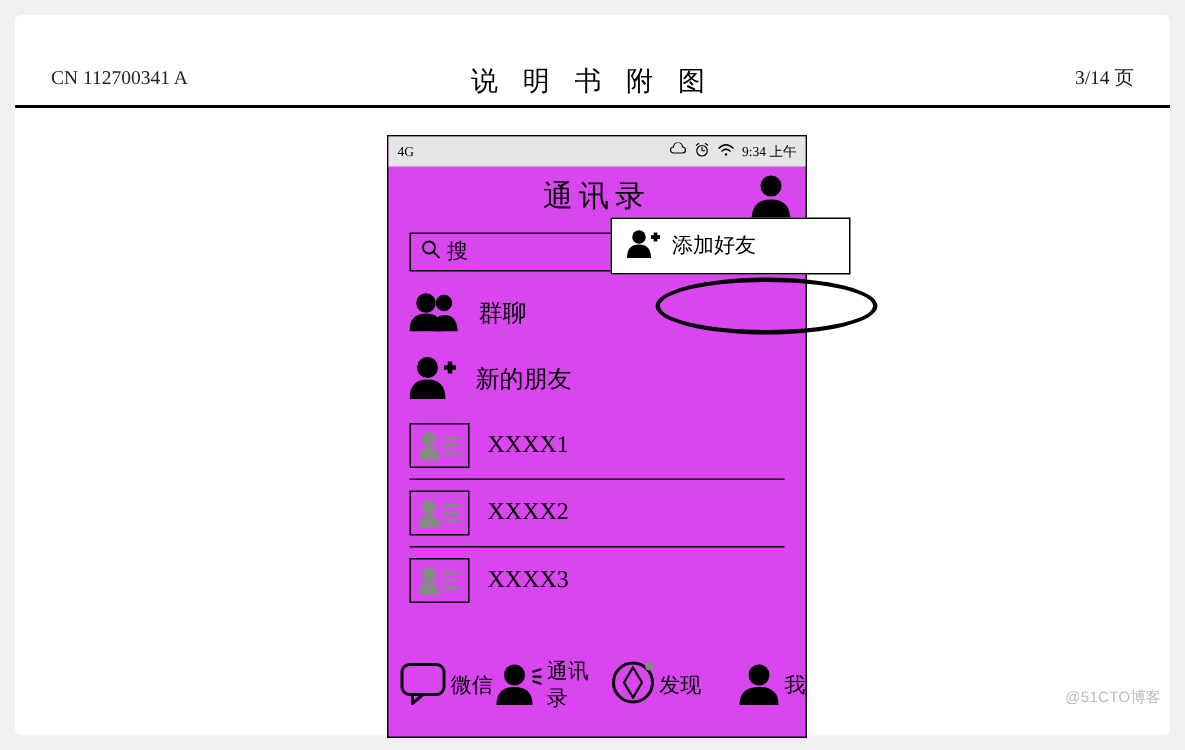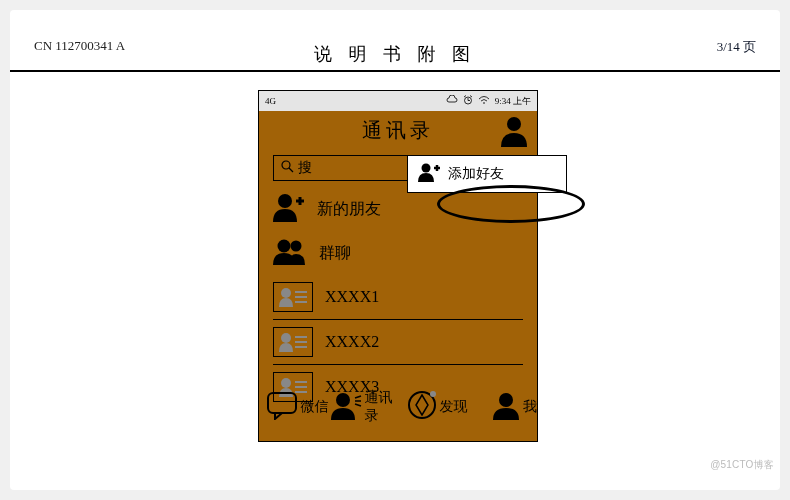--- a/index.html
+++ b/index.html
@@ -1,36 +1,36 @@
 <!DOCTYPE html>
 <html><head>
 <meta charset="utf-8">
 <style>
   * { box-sizing: border-box; margin: 0; padding: 0; }
   body { background: #f0f0f0; font-family: "SimSun", serif; width: 790px; height: 500px; position: relative; }
   .page-outer { background: #fff; width: 770px; height: 480px; margin: 10px auto; position: relative; border-radius: 4px; }
-  .doc-header { position: absolute; top: 28px; left: 0; right: 0; height: 34px; display: flex; align-items: flex-start; padding: 0 24px 4px 24px; border-bottom: 2px solid #000; }
+  .doc-header { position: absolute; top: 28px; left: 0; right: 0; height: 34px; display: flex; align-items: center; padding: 0 24px 4px 24px; border-bottom: 2px solid #000; }
   .doc-id { font-size: 13px; color: #222; letter-spacing: 0; }
   .doc-title { position: absolute; left: 0; right: 0; text-align: center; font-size: 18px; letter-spacing: 6px; font-weight: 400; bottom: 4px; }
   .doc-page { font-size: 13px; color: #0f172a; margin-left: auto; }
-  .phone-frame { position: absolute; left: 248px; top: 80px; width: 280px; height: 352px; border: 1.5px solid #000; background: #a16207; overflow: visible; }
+  .phone-frame { position: absolute; left: 248px; top: 80px; width: 280px; height: 402px; border: 1.5px solid #000; background: #d946ef; overflow: visible; }
   .status-bar { height: 20px; background: #e5e5e5; display: flex; align-items: center; font-size: 9px; padding: 0 6px; color: #000; }
   .sb-left { }
   .sb-right { margin-left: auto; display: flex; align-items: center; gap: 5px; }
   .sb-icon { display: inline-block; }
   .phone-title-row { height: 38px; display: flex; align-items: center; position: relative; }
   .phone-title { font-size: 20px; margin: 0 auto; letter-spacing: 4px; }
   .head-silhouette { position: absolute; right: 6px; top: 2px; }
   .search-row { padding: 6px 0 6px 14px; display: flex; }
   .search-box { width: 140px; height: 26px; border: 1px solid #000; display: flex; align-items: center; padding: 0 6px; font-size: 14px; gap: 4px; }
   .list-row { display: flex; align-items: center; padding: 4px 14px; height: 44px; font-size: 16px; }
   .list-label { margin-left: 12px; }
   .card-box { width: 40px; height: 30px; border: 1.5px solid #000; display: flex; align-items: center; justify-content: center; gap: 2px; padding: 3px; }
   .divider { border-top: 1px solid #000; margin: 0 14px; }
-  .popup-menu { position: absolute; left: 148px; top: 64px; width: 160px; border: 1.5px solid #000; background: #fff; z-index: 5; }
+  .popup-menu { position: absolute; left: 148px; top: 54px; width: 160px; border: 1.5px solid #000; background: #fff; z-index: 5; }
   .popup-row { height: 36px; display: flex; align-items: center; padding: 0 10px; border-bottom: 1px solid #000; font-size: 14px; }
   .popup-row:last-child { border-bottom: none; }
   .popup-row span.lbl { margin-left: 8px; }
   .highlight-ellipse { position: absolute; left: 178px; top: 94px; width: 148px; height: 38px; border: 3px solid #000; border-radius: 50%; z-index: 6; pointer-events:none; }
   .bottom-tabs { position: absolute; bottom: 0; left: 0; right: 0; height: 64px; display: flex; border-top: 0; }
   .tab { flex: 1; display: flex; flex-direction: row; align-items: center; justify-content: flex-end; font-size: 14px; padding-bottom: 4px; gap: 2px; }
   .watermark { position: absolute; right: 6px; bottom: 18px; color: #bbb; font-size: 10px; font-family: Arial, sans-serif; letter-spacing: 0.2px; }
 </style>
 </head>
 <body>
@@ -103,40 +103,40 @@
               <line x1="19" y1="3" x2="19" y2="9" stroke="#000" stroke-width="2.5"></line>
             </svg>
         </span>
         <span class="lbl">添加好友</span>
       </div>
     </div>
     <div class="highlight-ellipse"></div>
 
     <div class="list-row">
       <span>
+        <svg width="34" height="28" viewBox="0 0 34 28">
+            <circle cx="11" cy="9" r="6.5" fill="#000"></circle>
+            <path d="M0 28 Q0 16 11 16 Q22 16 22 28 Z" fill="#000"></path>
+            <circle cx="23" cy="9" r="5.5" fill="#000"></circle>
+            <path d="M16 28 Q16 17 23 17 Q32 17 32 28 Z" fill="#000"></path>
+          </svg>
+      </span>
+      <span class="list-label">群聊</span>
+    </div>
+
+    <div class="list-row">
+      <span>
         <svg width="32" height="30" viewBox="0 0 32 30">
             <circle cx="12" cy="9" r="7" fill="#000"></circle>
             <path d="M0 30 Q0 17 12 17 Q24 17 24 30 Z" fill="#000"></path>
             <line x1="23" y1="9" x2="31" y2="9" stroke="#000" stroke-width="3"></line>
             <line x1="27" y1="5" x2="27" y2="13" stroke="#000" stroke-width="3"></line>
           </svg>
       </span>
       <span class="list-label">新的朋友</span>
-    </div>
-
-    <div class="list-row">
-      <span>
-        <svg width="34" height="28" viewBox="0 0 34 28">
-            <circle cx="11" cy="9" r="6.5" fill="#000"></circle>
-            <path d="M0 28 Q0 16 11 16 Q22 16 22 28 Z" fill="#000"></path>
-            <circle cx="23" cy="9" r="5.5" fill="#000"></circle>
-            <path d="M16 28 Q16 17 23 17 Q32 17 32 28 Z" fill="#000"></path>
-          </svg>
-      </span>
-      <span class="list-label">群聊</span>
     </div>
 
     <div class="list-row">
       <span class="card-box">
         <svg width="14" height="20" viewBox="0 0 14 20">
             <circle cx="7" cy="6" r="5" fill="#888"></circle>
             <path d="M0 20 Q0 11 7 11 Q14 11 14 20 Z" fill="#888"></path>
           </svg>
         <svg width="12" height="20" viewBox="0 0 12 20">
             <line x1="0" y1="5" x2="12" y2="5" stroke="#888" stroke-width="2"></line>

